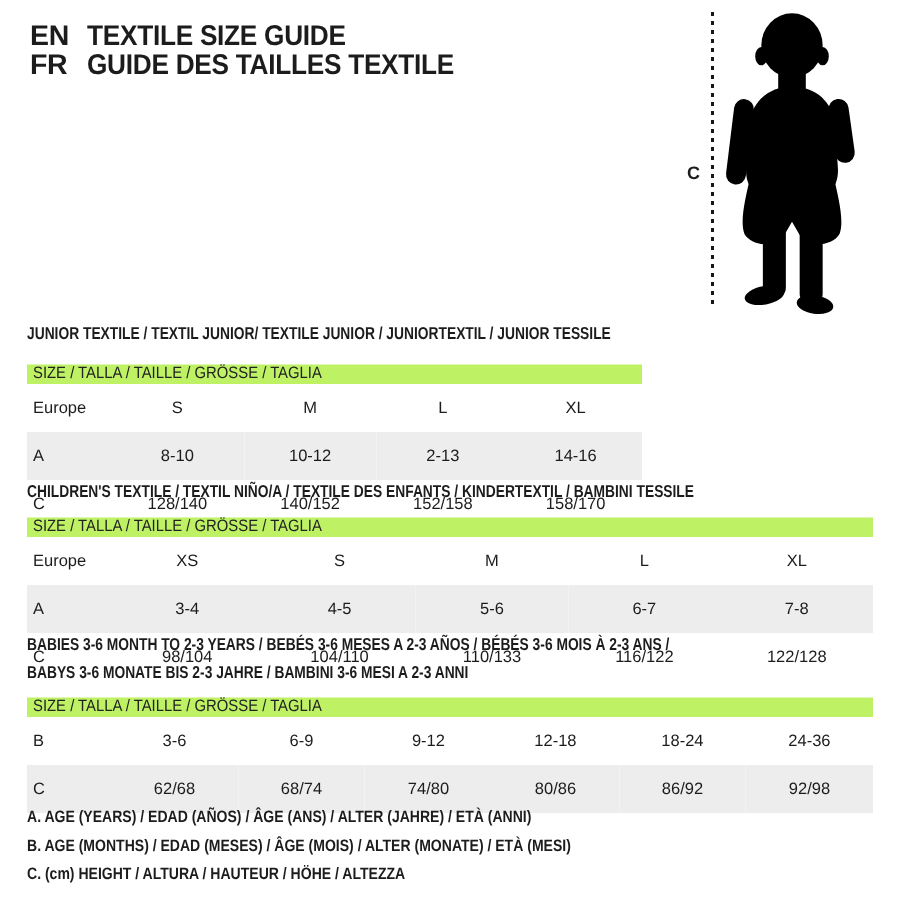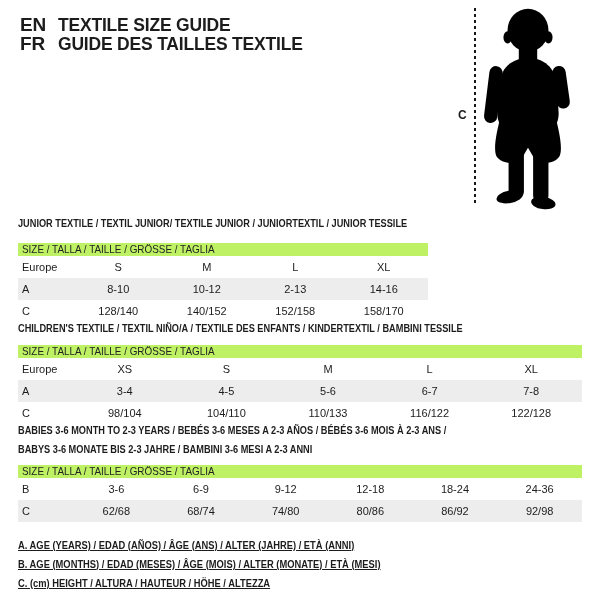--- a/index.html
+++ b/index.html
@@ -32,28 +32,28 @@
 
   
   .table-wrap { position:absolute; }
   .size-bar {
     background:#bef264; height:13px; line-height:13px;
     font-size:11px; color:#222; padding-left:4px; white-space:nowrap;
   }
   .size-bar span { display:inline-block; transform:scaleX(0.9); transform-origin:0 50%; }
   table.size-table { border-collapse:collapse; table-layout:fixed; width:100%; }
   table.size-table td {
-    font-size:11px; height:22px; padding:0; text-align:center;
+    font-size:11px; height:32px; padding:0; text-align:center;
     font-weight:normal; white-space:nowrap;
   }
   table.size-table td.lbl { width:52px; text-align:left; padding-left:4px; }
   tr.r-alt { background:#ededed; }
 
   
-  .footnotes { left:18px; top:536px;text-decoration:underline; }
+  .footnotes { left:18px; top:536px; }
   .footnote {
     font-size:11px; font-weight:bold; line-height:19px; white-space:nowrap;
     transform:scaleX(0.85); transform-origin:0 50%;
   }
 </style>
 </head>
 <body>
 
 <div class="abs lang-block">
   <div class="lang-row">

